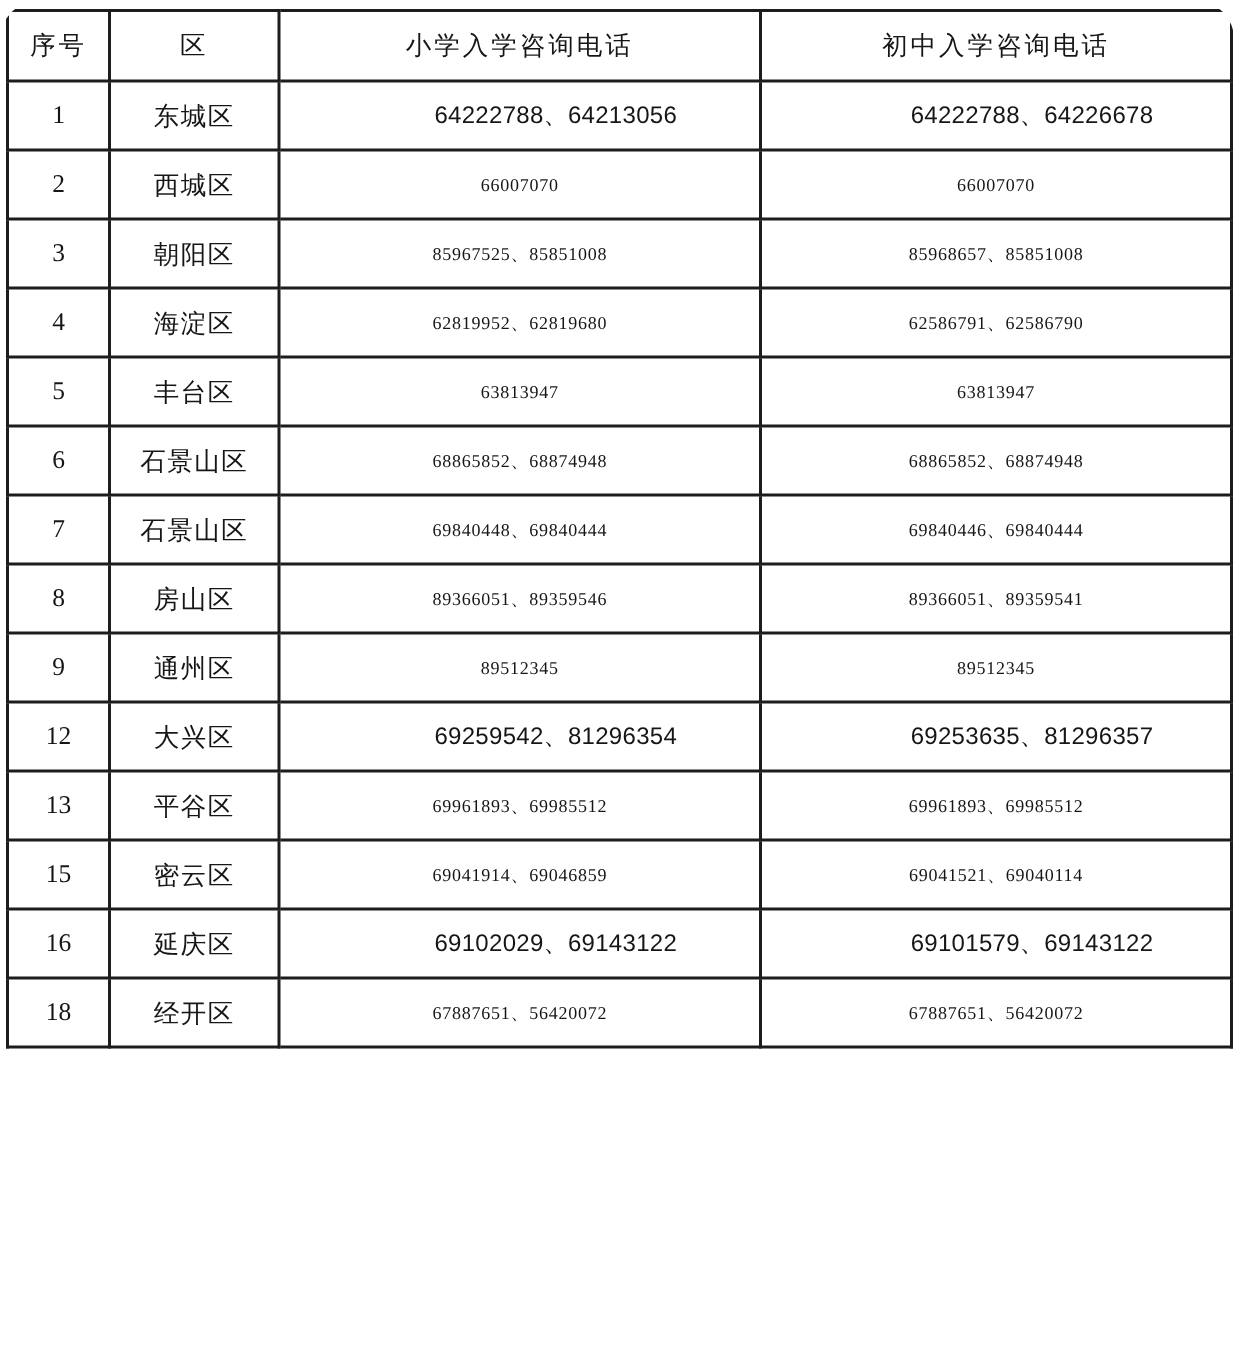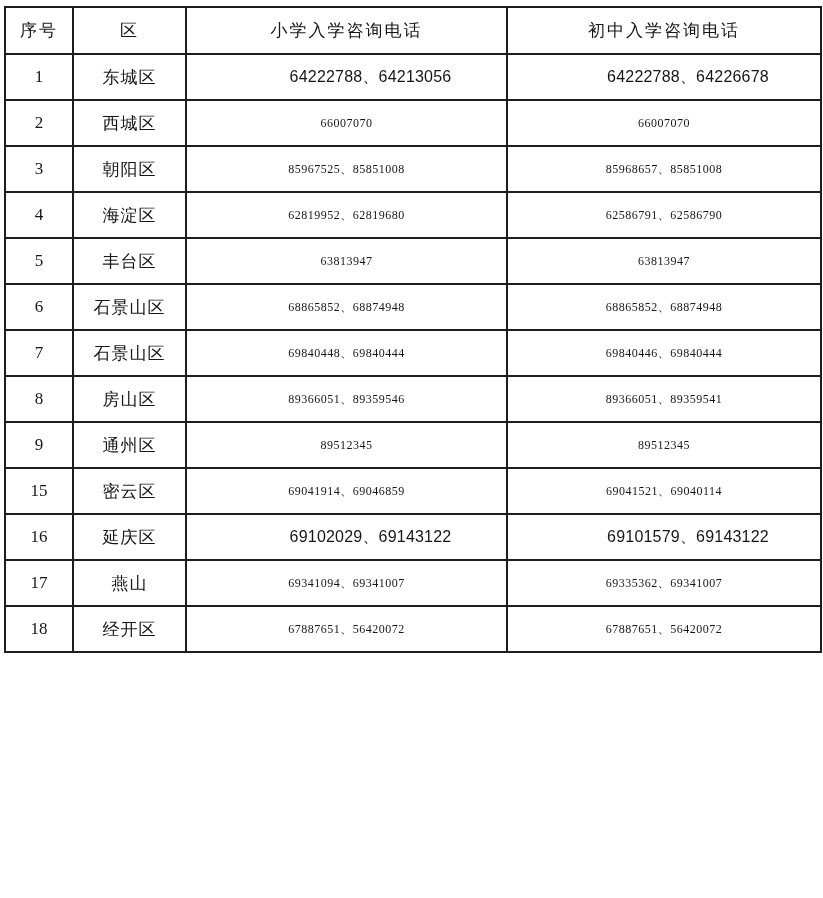--- a/index.html
+++ b/index.html
@@ -12,20 +12,21 @@
     background: var(--bg, #ffffff);
     color: var(--text, #161616);
     font-family: "Liberation Serif", "DejaVu Serif", serif;
   }
   .page {
     position: relative;
     width: 823px;
     height: 898px;
     overflow: hidden;
     background: var(--bg, #ffffff);
+    border-radius: 27px;
   }
   table.phone-table {
     position: absolute;
     left: 4px;
     top: 6px;
     width: 816px;
     border-collapse: collapse;
     table-layout: fixed;
   }
   .phone-table th,
@@ -121,39 +122,45 @@
           <td class="cell-district">房山区</td>
           <td class="cell-phone">89366051、89359546</td>
           <td class="cell-phone">89366051、89359541</td>
         </tr>
         <tr>
           <td class="cell-index">9</td>
           <td class="cell-district">通州区</td>
           <td class="cell-phone">89512345</td>
           <td class="cell-phone">89512345</td>
         </tr>
+        <tr class="emphasis">
+          <td class="cell-index">12</td>
+          <td class="cell-district">大兴区</td>
+          <td class="cell-phone">69259542、81296354</td>
+          <td class="cell-phone">69253635、81296357</td>
+        </tr>
+        <tr>
+          <td class="cell-index">13</td>
+          <td class="cell-district">平谷区</td>
+          <td class="cell-phone">69961893、69985512</td>
+          <td class="cell-phone">69961893、69985512</td>
+        </tr>
         <tr>
           <td class="cell-index">15</td>
           <td class="cell-district">密云区</td>
           <td class="cell-phone">69041914、69046859</td>
           <td class="cell-phone">69041521、69040114</td>
         </tr>
         <tr class="emphasis">
           <td class="cell-index">16</td>
           <td class="cell-district">延庆区</td>
           <td class="cell-phone">69102029、69143122</td>
           <td class="cell-phone">69101579、69143122</td>
         </tr>
         <tr>
-          <td class="cell-index">17</td>
-          <td class="cell-district">燕山</td>
-          <td class="cell-phone">69341094、69341007</td>
-          <td class="cell-phone">69335362、69341007</td>
-        </tr>
-        <tr>
           <td class="cell-index">18</td>
           <td class="cell-district">经开区</td>
           <td class="cell-phone">67887651、56420072</td>
           <td class="cell-phone">67887651、56420072</td>
         </tr>
       </tbody>
   </table>
 </div>
 
 </body></html>

